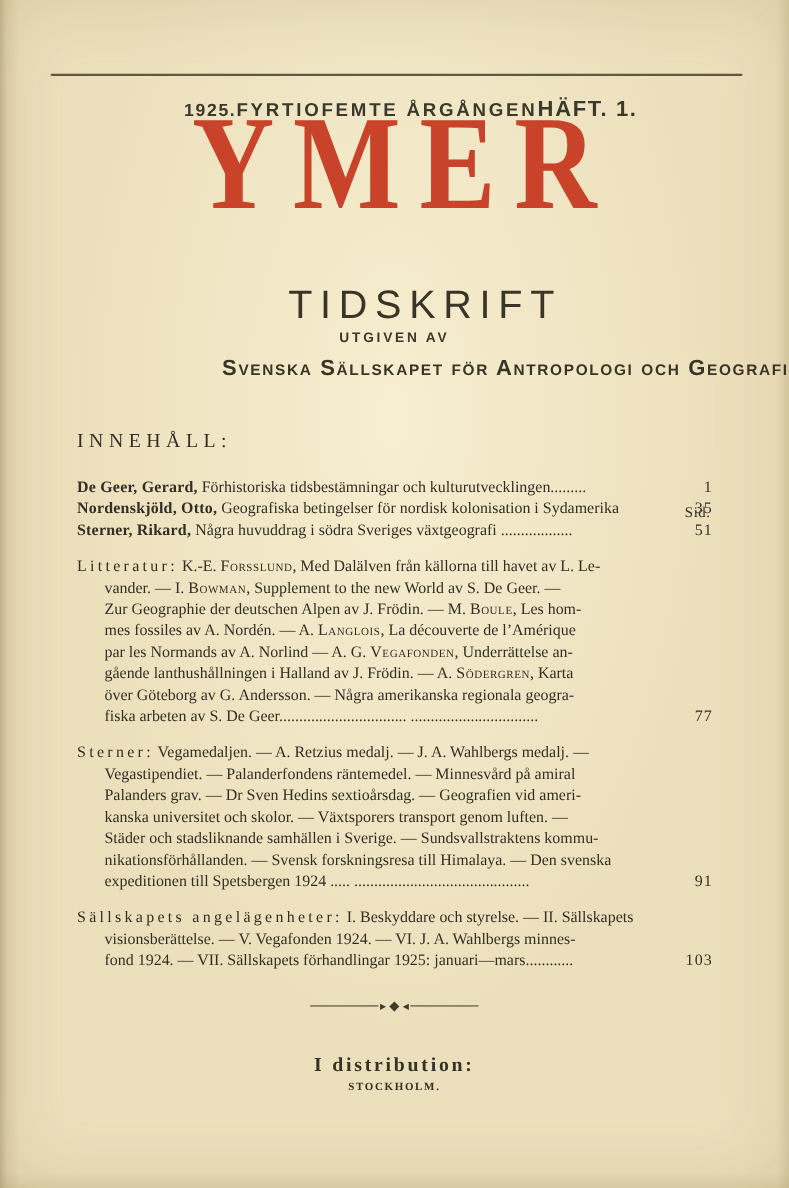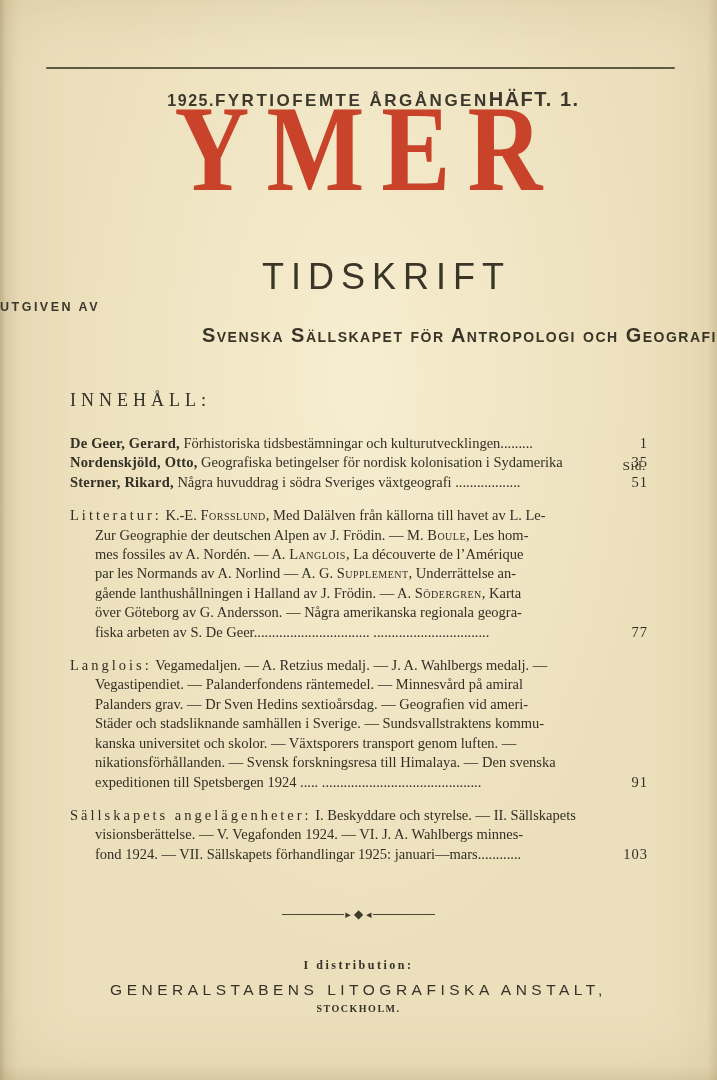--- a/index.html
+++ b/index.html
@@ -25,21 +25,21 @@
   .masthead .issue{font-size:20px;letter-spacing:1.5px;}
   .mast-rule{position:absolute;top:67px;left:46px;right:42px;height:2px;background:var(--rule);opacity:.85;border-radius:1px;}
   
   .journal-title{position:absolute;top:84px;left:0;width:100%;text-align:center;margin:0;
     font-family:"Liberation Serif",serif;font-weight:700;font-size:122px;line-height:130px;
     color:var(--red);letter-spacing:20px;padding-left:20px;box-sizing:border-box;
     transform:scaleX(.85);}
   
   .subtitle{position:absolute;top:256px;left:0;width:100%;text-align:center;
     font-family:"Liberation Sans",sans-serif;font-weight:400;font-size:36px;letter-spacing:7px;color:#393628;margin-left:28px;}
-  .published-by{position:absolute;top:300px;left:0;width:100%;text-align:left;
+  .published-by{position:absolute;top:300px;left:0;width:100%;text-align:center;
     font-family:"Liberation Sans",sans-serif;font-weight:700;font-size:12.5px;letter-spacing:2.5px;color:#3b382c;}
   .society{position:absolute;top:324px;left:0;width:100%;text-align:right;
     font-family:"Liberation Sans",sans-serif;font-weight:700;font-size:20px;letter-spacing:1.5px;
     font-variant:small-caps;color:#383527;}
   
   .toc{position:absolute;top:390px;left:70px;width:578px;font-size:14.5px;}
   .toc-head{position:relative;height:44px;}
   .toc-heading{margin:0;font-weight:400;font-size:18px;letter-spacing:5px;}
   .sid-label{position:absolute;right:2px;top:24px;font-size:13.5px;letter-spacing:.5px;margin-top:44px;}
   .toc section{margin-bottom:14px;}
@@ -50,21 +50,21 @@
   .b{font-weight:700;letter-spacing:.2px;}
   .sc{font-variant:small-caps;letter-spacing:.5px;}
   .sp{letter-spacing:3px;}
   
   .ornament{position:absolute;top:908px;left:0;width:100%;display:flex;justify-content:center;align-items:center;color:#3e3a2c;}
   .orn-line{display:block;width:62px;height:1px;background:#4a4634;}
   .orn-arrow{font-family:"DejaVu Sans",sans-serif;font-size:11px;line-height:1;margin:0 1px;}
   .orn-glyph{font-family:"DejaVu Sans",sans-serif;font-size:12px;line-height:1;margin:0 2px;}
   
   .footer{position:absolute;top:958px;left:0;width:100%;text-align:center;}
-  .dist{font-family:"Liberation Serif",serif;font-weight:700;font-size:12px;letter-spacing:2.5px;color:#35322a;}
+  .dist{font-family:"Liberation Serif",serif;font-weight:700;font-size:18px;letter-spacing:2.5px;color:#35322a;}
   .printer{margin-top:8px;font-family:"Liberation Sans",sans-serif;font-weight:400;font-size:15.5px;letter-spacing:4.5px;color:#35322a;}
   .city{margin-top:4px;font-family:"Liberation Serif",serif;font-weight:700;font-size:10px;letter-spacing:1.5px;color:#35322a;}
 </style>
 </head>
 <body>
 
 <div class="page">
 
   <header class="masthead">
     <span class="year">1925.</span>
@@ -96,54 +96,57 @@
         <div class="toc-line">
           <span class="segs"><span class="b">Sterner, Rikard,</span><span> Några huvuddrag i södra Sveriges växtgeografi ..................</span></span>
           <span class="pagenum">51</span>
         </div>
       </section>
     <section>
         <div class="toc-line">
           <span class="segs"><span class="sp">Litteratur:</span><span> K.-E. </span><span class="sc">Forsslund</span><span>, Med Dalälven från källorna till havet av L. Le-</span></span>
         </div>
         <div class="toc-line indent">
+          <span class="segs"><span>vander. — I. </span><span class="sc">Bowman</span><span>, Supplement to the new World av S. De Geer. —</span></span>
+        </div>
+        <div class="toc-line indent">
           <span class="segs"><span>Zur Geographie der deutschen Alpen av J. Frödin. — M. </span><span class="sc">Boule</span><span>, Les hom-</span></span>
         </div>
         <div class="toc-line indent">
           <span class="segs"><span>mes fossiles av A. Nordén. — A. </span><span class="sc">Langlois</span><span>, La découverte de l’Amérique</span></span>
         </div>
         <div class="toc-line indent">
-          <span class="segs"><span>par les Normands av A. Norlind — A. G. </span><span class="sc">Supplement</span><span>, Underrättelse an-</span></span>
+          <span class="segs"><span>par les Normands av A. Norlind — A. G. </span><span class="sc">Vegafonden</span><span>, Underrättelse an-</span></span>
         </div>
         <div class="toc-line indent">
           <span class="segs"><span>gående lanthushållningen i Halland av J. Frödin. — A. </span><span class="sc">Södergren</span><span>, Karta</span></span>
         </div>
         <div class="toc-line indent">
           <span class="segs"><span>över Göteborg av G. Andersson. — Några amerikanska regionala geogra-</span></span>
         </div>
         <div class="toc-line indent">
           <span class="segs"><span>fiska arbeten av S. De Geer................................ ................................</span></span>
           <span class="pagenum">77</span>
         </div>
       </section>
     <section>
         <div class="toc-line">
-          <span class="segs"><span class="sp">Langlois:</span><span> Vegamedaljen. — A. Retzius medalj. — J. A. Wahlbergs medalj. —</span></span>
+          <span class="segs"><span class="sp">Sterner:</span><span> Vegamedaljen. — A. Retzius medalj. — J. A. Wahlbergs medalj. —</span></span>
         </div>
         <div class="toc-line indent">
           <span class="segs"><span>Vegastipendiet. — Palanderfondens räntemedel. — Minnesvård på amiral</span></span>
         </div>
         <div class="toc-line indent">
           <span class="segs"><span>Palanders grav. — Dr Sven Hedins sextioårsdag. — Geografien vid ameri-</span></span>
         </div>
         <div class="toc-line indent">
-          <span class="segs"><span>Städer och stadsliknande samhällen i Sverige. — Sundsvallstraktens kommu-</span></span>
+          <span class="segs"><span>kanska universitet och skolor. — Växtsporers transport genom luften. —</span></span>
         </div>
         <div class="toc-line indent">
-          <span class="segs"><span>kanska universitet och skolor. — Växtsporers transport genom luften. —</span></span>
+          <span class="segs"><span>Städer och stadsliknande samhällen i Sverige. — Sundsvallstraktens kommu-</span></span>
         </div>
         <div class="toc-line indent">
           <span class="segs"><span>nikationsförhållanden. — Svensk forskningsresa till Himalaya. — Den svenska</span></span>
         </div>
         <div class="toc-line indent">
           <span class="segs"><span>expeditionen till Spetsbergen 1924 ..... ............................................</span></span>
           <span class="pagenum">91</span>
         </div>
       </section>
     <section>
@@ -163,17 +166,16 @@
   <div class="ornament">
     <span class="orn-line"></span>
     <span class="orn-arrow">▸</span>
     <span class="orn-glyph">◆</span>
     <span class="orn-arrow">◂</span>
     <span class="orn-line"></span>
   </div>
 
   <footer class="footer">
     <div class="dist">I distribution:</div>
-    <div class="printer">GENERALSTABENS LITOGRAFISKA ANSTALT,</div>
     <div class="city">STOCKHOLM.</div>
   </footer>
 
 </div>
 
 </body></html>

